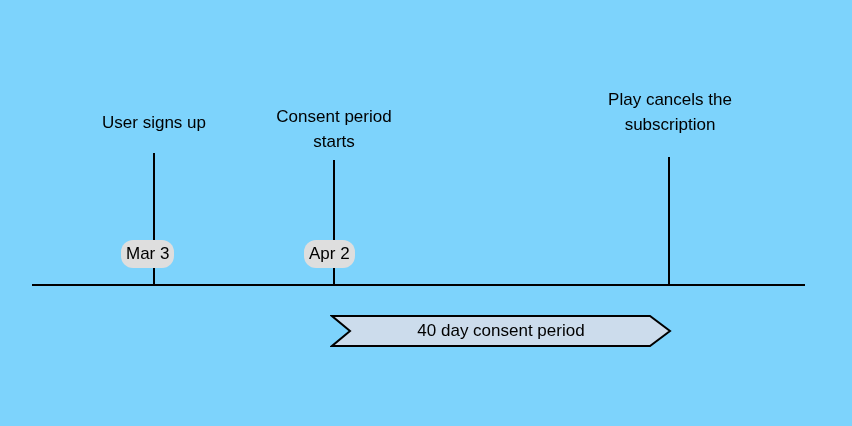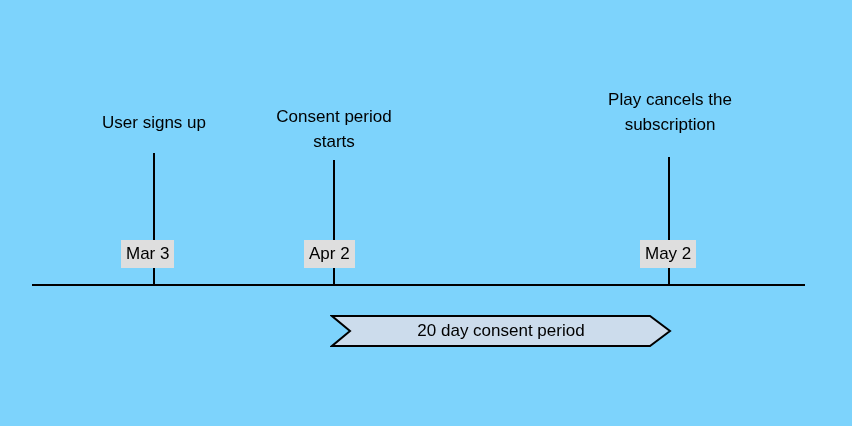--- a/index.html
+++ b/index.html
@@ -41,20 +41,21 @@
   }
   
   .date-chip {
     position: absolute;
     font-size: 17px;
     line-height: 25px;
     color: #000000;
     background: #dedede;
     padding: 1px 5px 2px 5px;
     white-space: nowrap;
+    border-radius: 12px;
   }
   
   .banner {
     position: absolute;
     left: 330px;
     top: 314px;
     width: 342px;
     height: 34px;
   }
   .banner svg {
@@ -92,22 +93,21 @@
 
   <div class="tick" style="left:333px; top:160px; height:125px;"></div>
 
   <div class="date-chip" style="left:304px; top:240px;text-align:center;">Apr 2</div>
 
   <div class="event-label" style="left:589px; top:87px; width:162px;">Play cancels the
 subscription</div>
 
   <div class="tick" style="left:668px; top:157px; height:128px;"></div>
 
-  <div class="date-chip" style="left:640px; top:240px;">May 2</div>
 
   <div class="banner">
     <svg width="342" height="34" viewBox="0 0 342 34">
       <polygon points="2,2 320,2 340,17 320,32 2,32 20,17" fill="#ccdcec" stroke="#000000" stroke-width="2" stroke-linejoin="miter"></polygon>
     </svg>
-    <div class="banner-text">20 day consent period</div>
+    <div class="banner-text">40 day consent period</div>
   </div>
 
 </div>
 
 </body></html>

